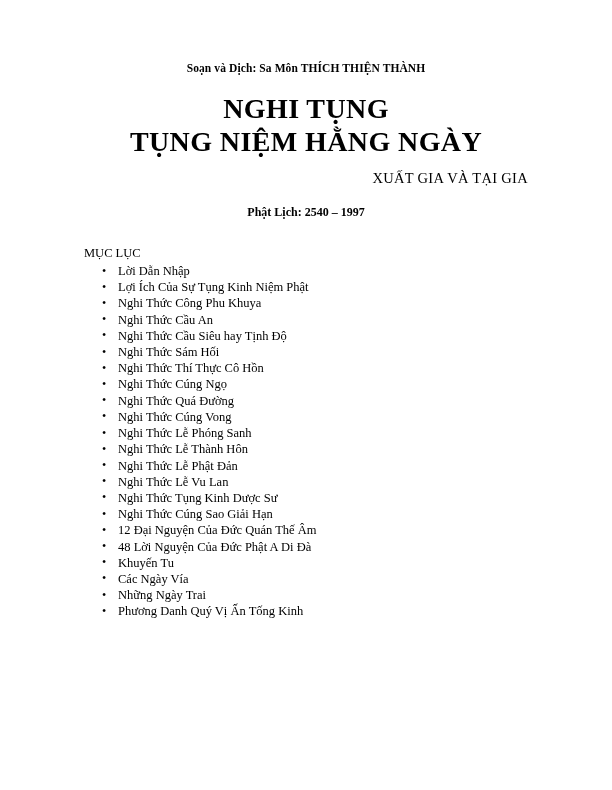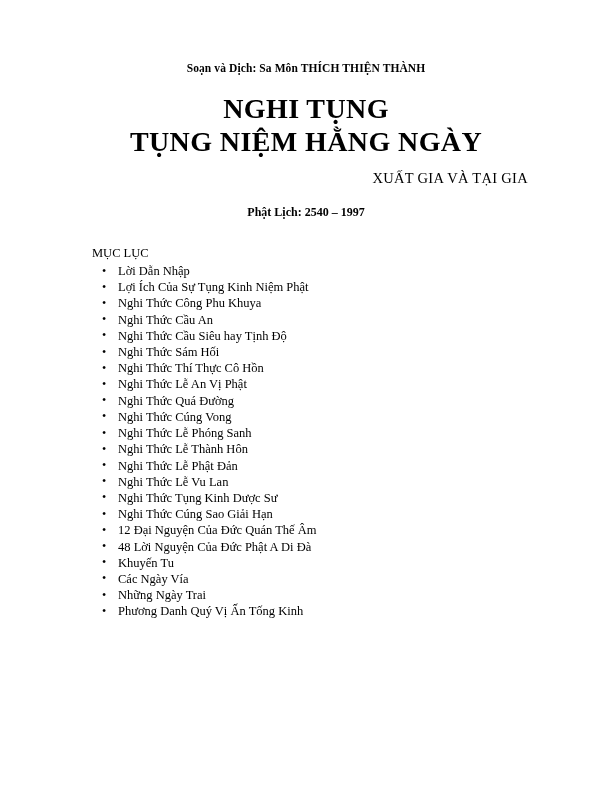--- a/index.html
+++ b/index.html
@@ -54,21 +54,21 @@
     margin: 12px;
   }
   .era {
     text-align: center;
     font-size: 12px;
     font-weight: bold;
     margin: 18px 0 0 0;
   }
   .toc-heading {
     font-size: 12.5px;
-    margin: 26px 0 2px 20px;
+    margin: 26px 0 2px 12px;
   }
   ul.toc {
     list-style: none;
     margin: 0;
     padding: 0 0 0 30px;
   }
   ul.toc li {
     position: relative;
     font-size: 12.5px;
     line-height: 16.2px;
@@ -101,21 +101,21 @@
   <p class="toc-heading">MỤC LỤC</p>
 
   <ul class="toc">
     <li>Lời Dẫn Nhập</li>
     <li>Lợi Ích Của Sự Tụng Kinh Niệm Phật</li>
     <li>Nghi Thức Công Phu Khuya</li>
     <li>Nghi Thức Cầu An</li>
     <li>Nghi Thức Cầu Siêu hay Tịnh Độ</li>
     <li>Nghi Thức Sám Hối</li>
     <li>Nghi Thức Thí Thực Cô Hồn</li>
-    <li>Nghi Thức Lễ An Vị Phật</li>
+    <li>Nghi Thức Cúng Ngọ</li>
     <li>Nghi Thức Quá Đường</li>
     <li>Nghi Thức Cúng Vong</li>
     <li>Nghi Thức Lễ Phóng Sanh</li>
     <li>Nghi Thức Lễ Thành Hôn</li>
     <li>Nghi Thức Lễ Phật Đản</li>
     <li>Nghi Thức Lễ Vu Lan</li>
     <li>Nghi Thức Tụng Kinh Dược Sư</li>
     <li>Nghi Thức Cúng Sao Giải Hạn</li>
     <li>12 Đại Nguyện Của Đức Quán Thế Âm</li>
     <li>48 Lời Nguyện Của Đức Phật A Di Đà</li>

